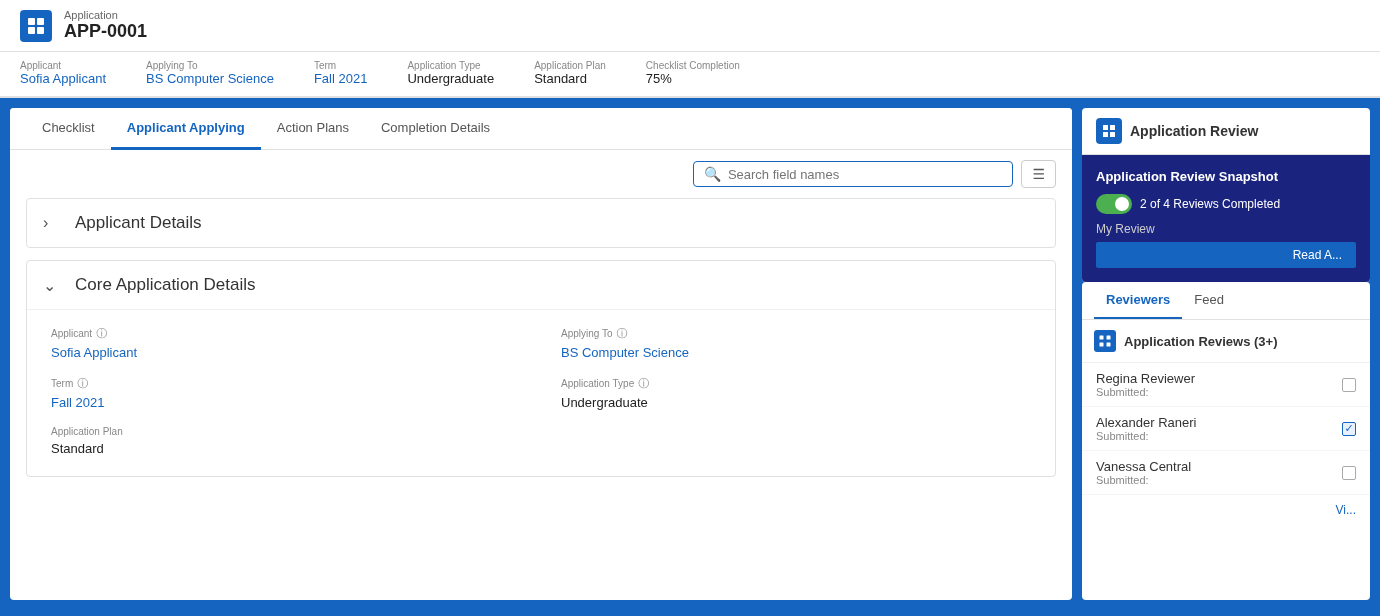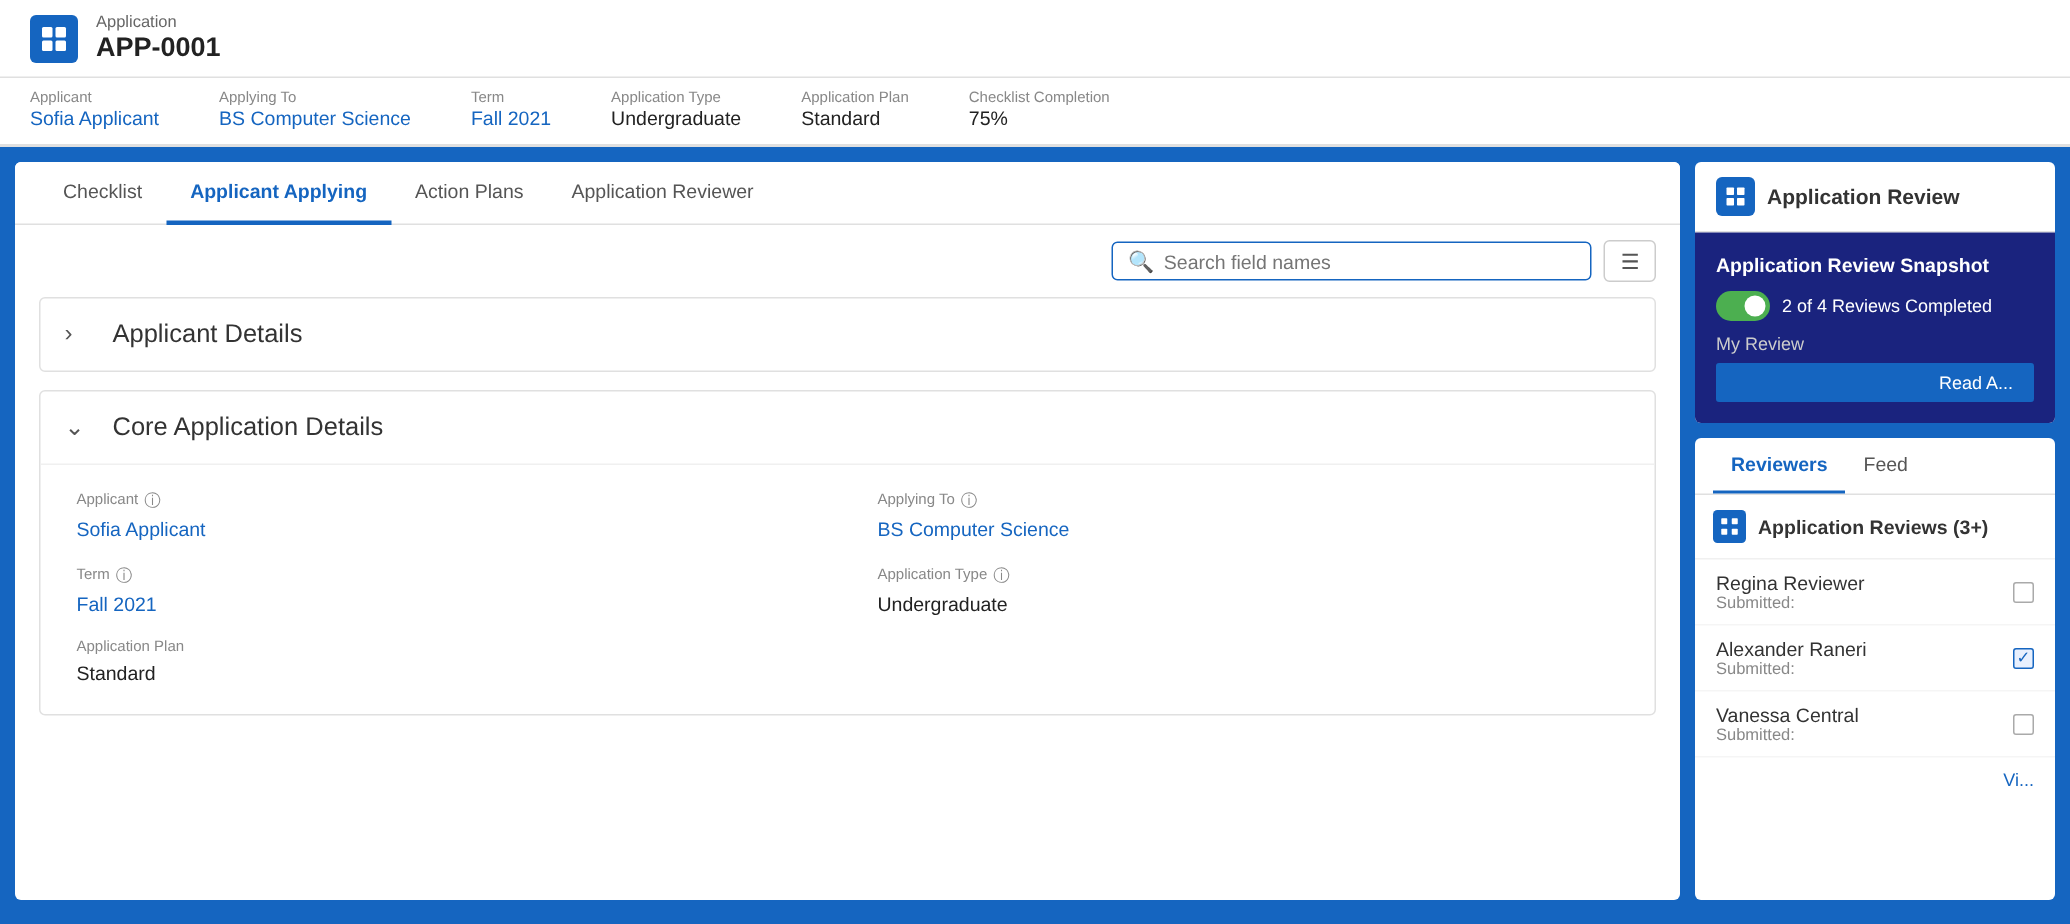--- a/index.html
+++ b/index.html
@@ -145,25 +145,24 @@
       grid-template-columns: 1fr 1fr;
       gap: 16px 40px;
     }
     .field-group label { font-size: 10px; color: #888; display: flex; align-items: center; gap: 4px; margin-bottom: 4px; }
     .field-group .info-icon { color: #888; font-size: 11px; }
     .field-group .field-value { font-size: 13px; color: #222; }
     .field-group .field-value.link { color: #1565c0; cursor: pointer; text-decoration: none; }
 
     
     .right-panel {
-      width: 240px;
+      width: 288px;
       margin: 10px 10px 10px 10px;
       display: flex;
       flex-direction: column;
-      gap: 10px;
     }
 
     
     .review-card {
       background: #fff;
       border-radius: 4px;
       overflow: hidden;
     }
     .review-card-header {
       display: flex;
@@ -336,21 +335,21 @@
 </div>
 
 <div class="main-layout">
 
   <div class="left-panel">
 
     <div class="tabs">
       <div class="tab">Checklist</div>
       <div class="tab active">Applicant Applying</div>
       <div class="tab">Action Plans</div>
-      <div class="tab">Application Reviewer</div>
+      <div class="tab">Completion Details</div>
     </div>
 
     <div class="search-area">
       <div class="search-input-wrapper">
         <span class="search-icon">🔍</span>
         <input type="text" placeholder="Search field names" style="">
       </div>
       <button class="filter-btn">☰</button>
     </div>
 

